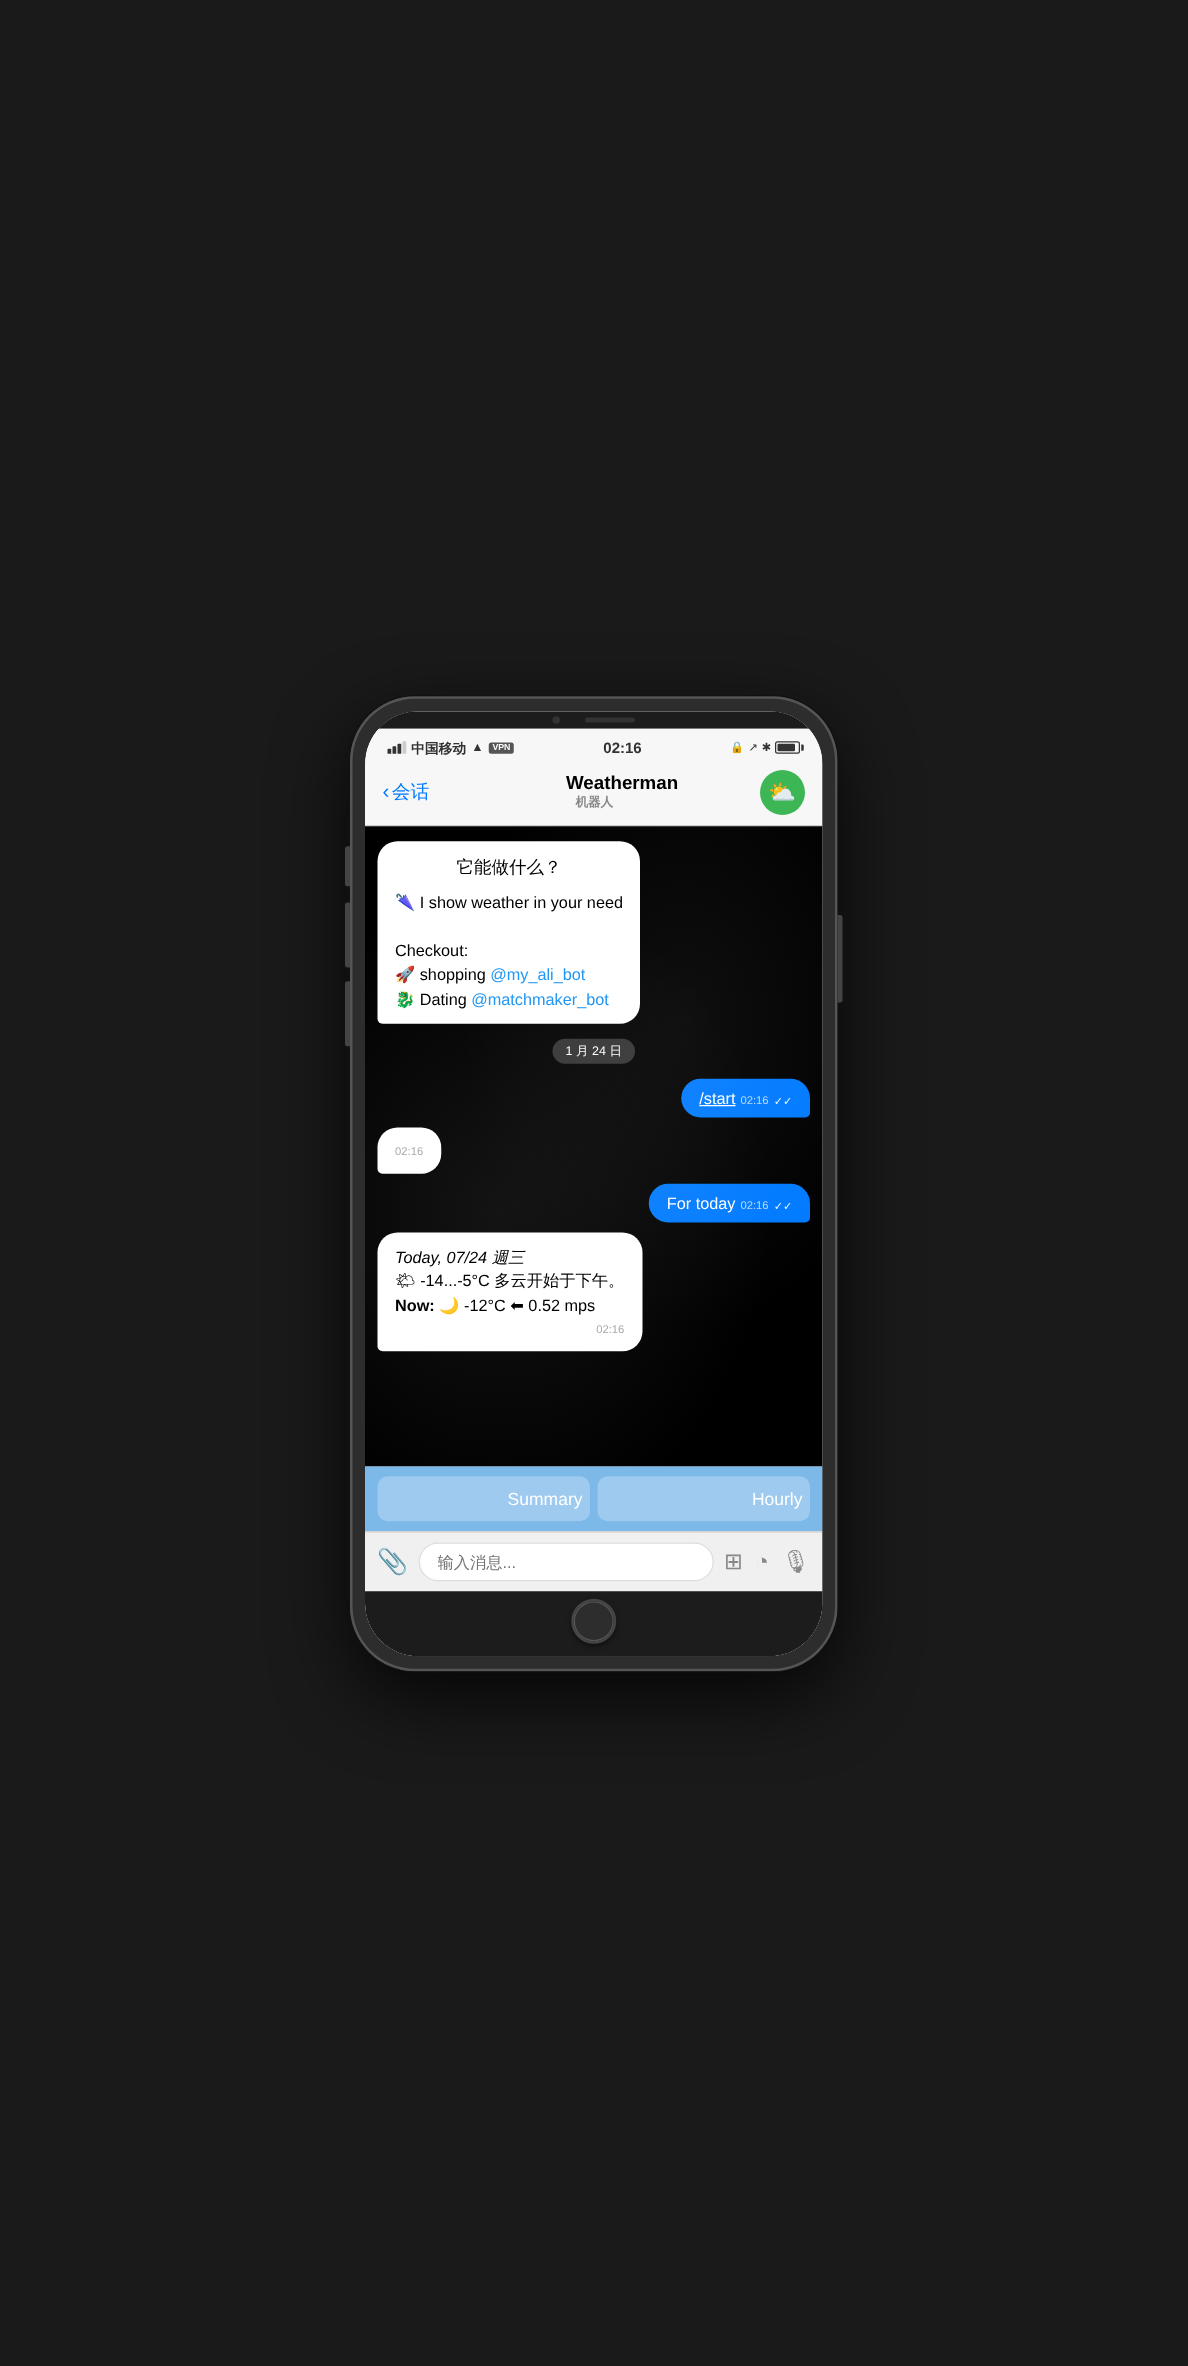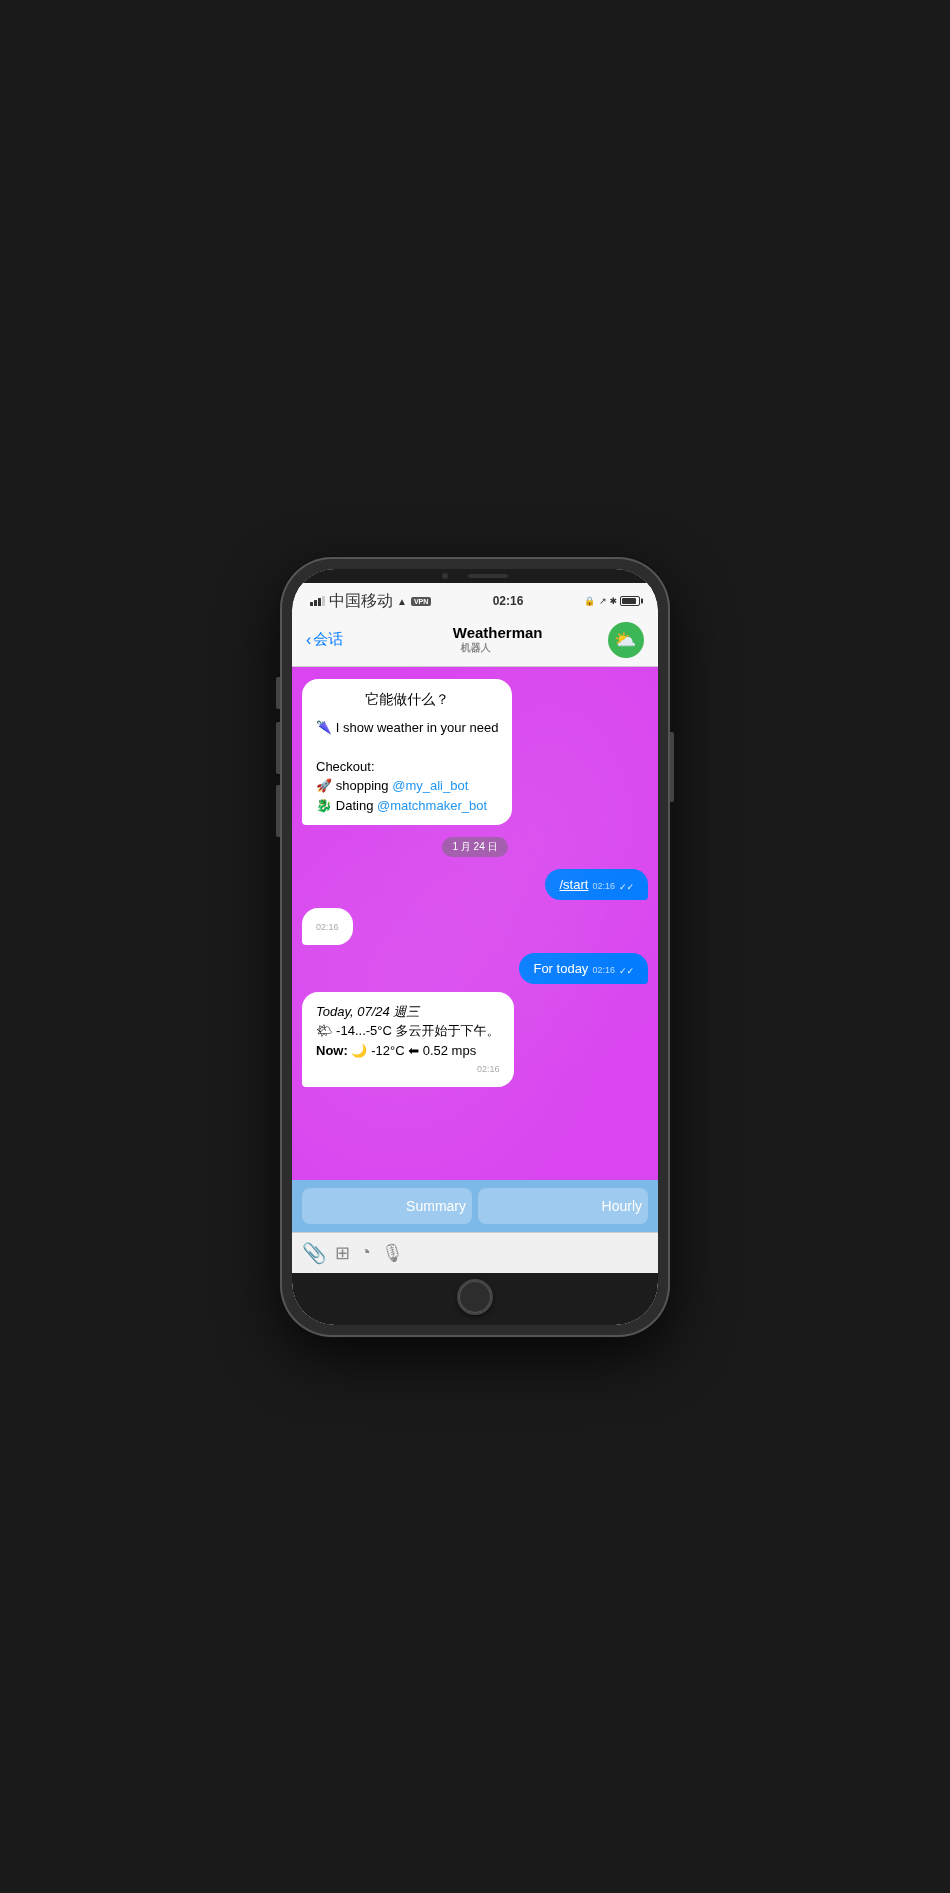--- a/index.html
+++ b/index.html
@@ -98,22 +98,22 @@
       align-items: flex-end;
       gap: 1px;
       height: 10px;
     }
     .signal-bar {
       width: 3px;
       background: #333;
       border-radius: 0.5px;
     }
     .status-carrier {
-      font-size: 16px;
-      font-weight: 400;
+      font-size: 11px;
+      font-weight: 700;
       color: #333;
     }
     .wifi-icon {
       font-size: 10px;
       color: #333;
     }
     .vpn-badge {
       background: #555;
       color: #fff;
       font-size: 7px;
@@ -205,21 +205,21 @@
       background: #3db655;
       border-radius: 50%;
       display: flex;
       align-items: center;
       justify-content: center;
       font-size: 18px;
     }
     
     .chat-area {
       flex: 1;
-      background: #d946ef;
+      background: #000000;
       overflow-y: auto;
       padding: 12px 10px;
       display: flex;
       flex-direction: column;
       gap: 8px;
       position: relative;
     }
     
     .chat-area::before {
       content: '';
@@ -481,20 +481,21 @@
         </div>
       </div>
 
       <div class="chat-buttons">
         <button class="chat-btn">Summary</button>
         <button class="chat-btn">Hourly</button>
       </div>
 
       <div class="input-bar">
         <span class="attach-icon">📎</span>
+        <input class="text-input" type="text" readonly="" placeholder="输入消息..." style="">
         <div class="input-icons">
           <span class="input-icon">⊞</span>
           <span class="input-icon">◔</span>
           <span class="input-icon">🎙</span>
         </div>
       </div>
 
       <div class="home-btn-area">
         <div class="home-btn"></div>
       </div>

